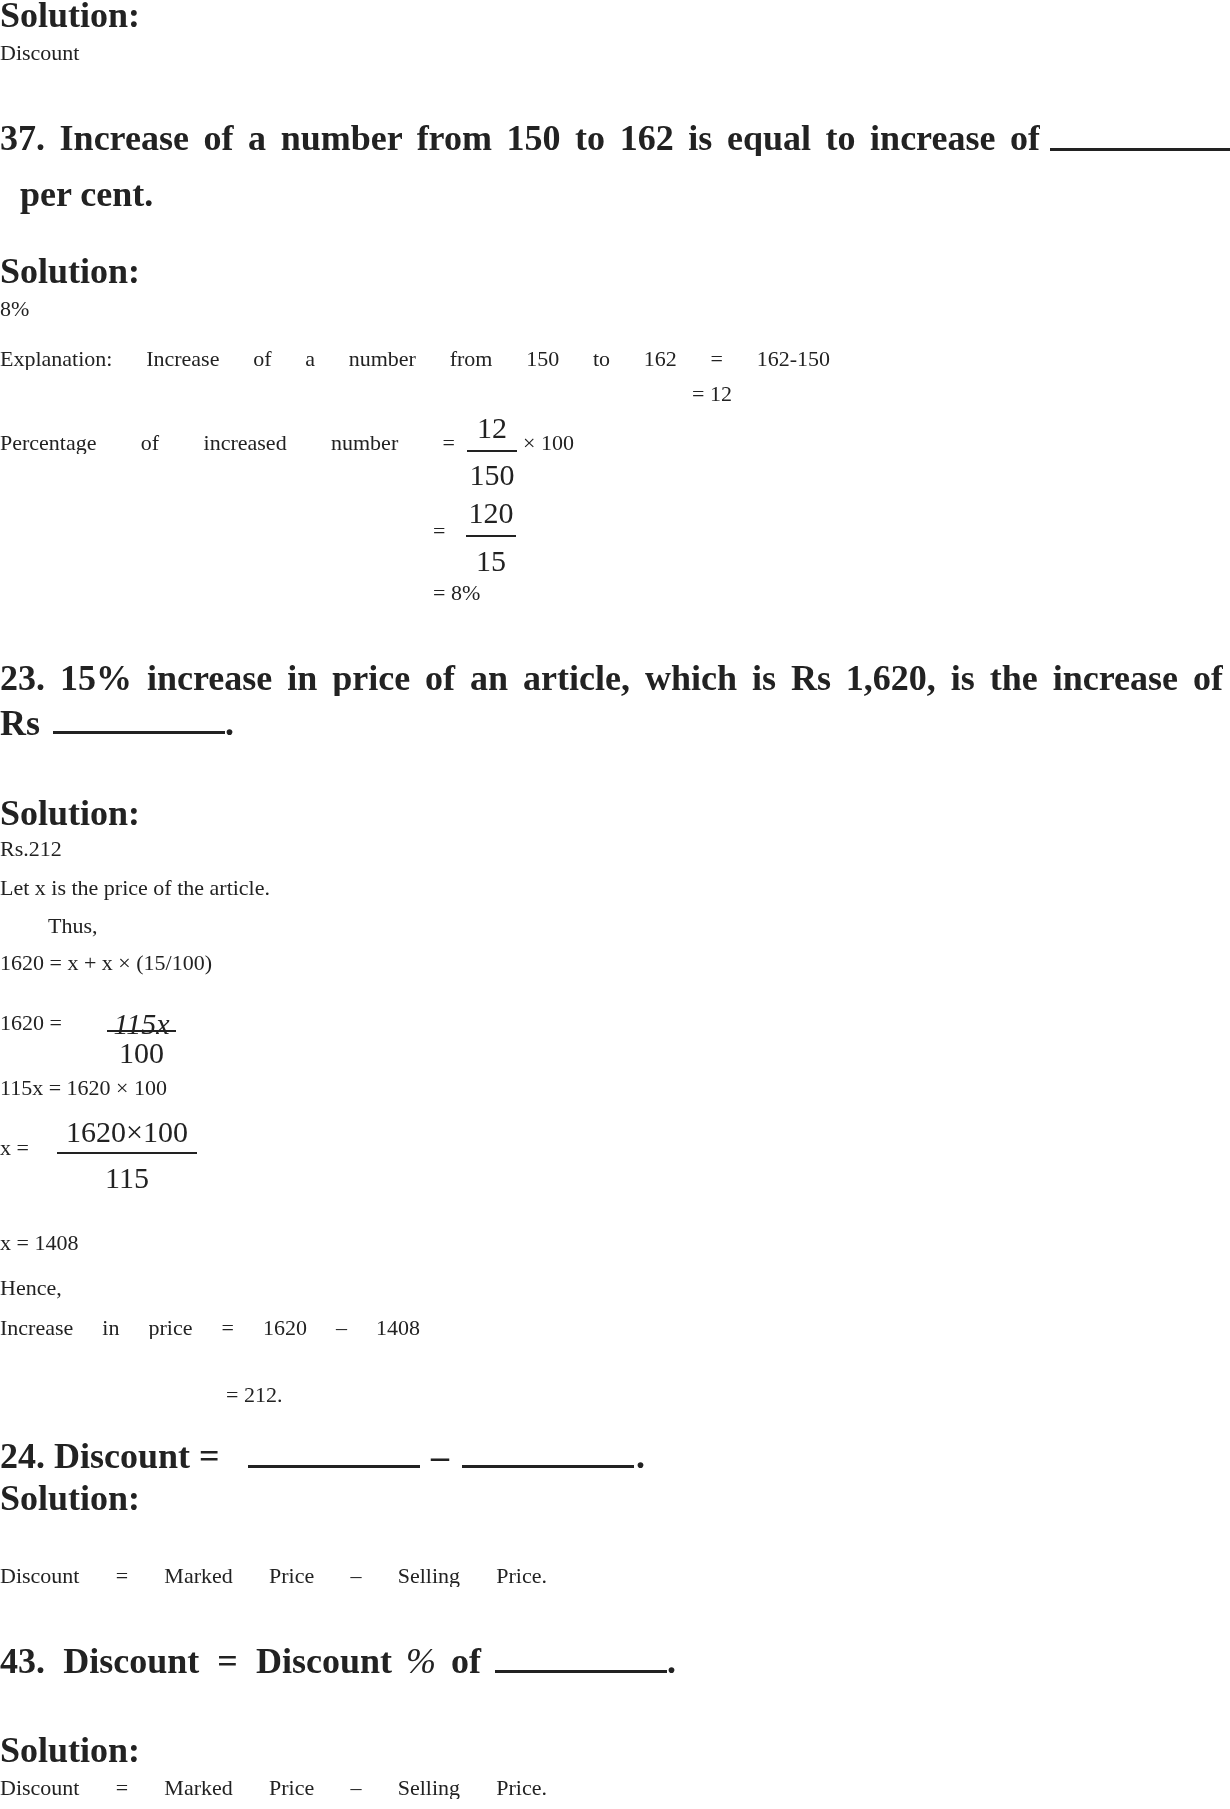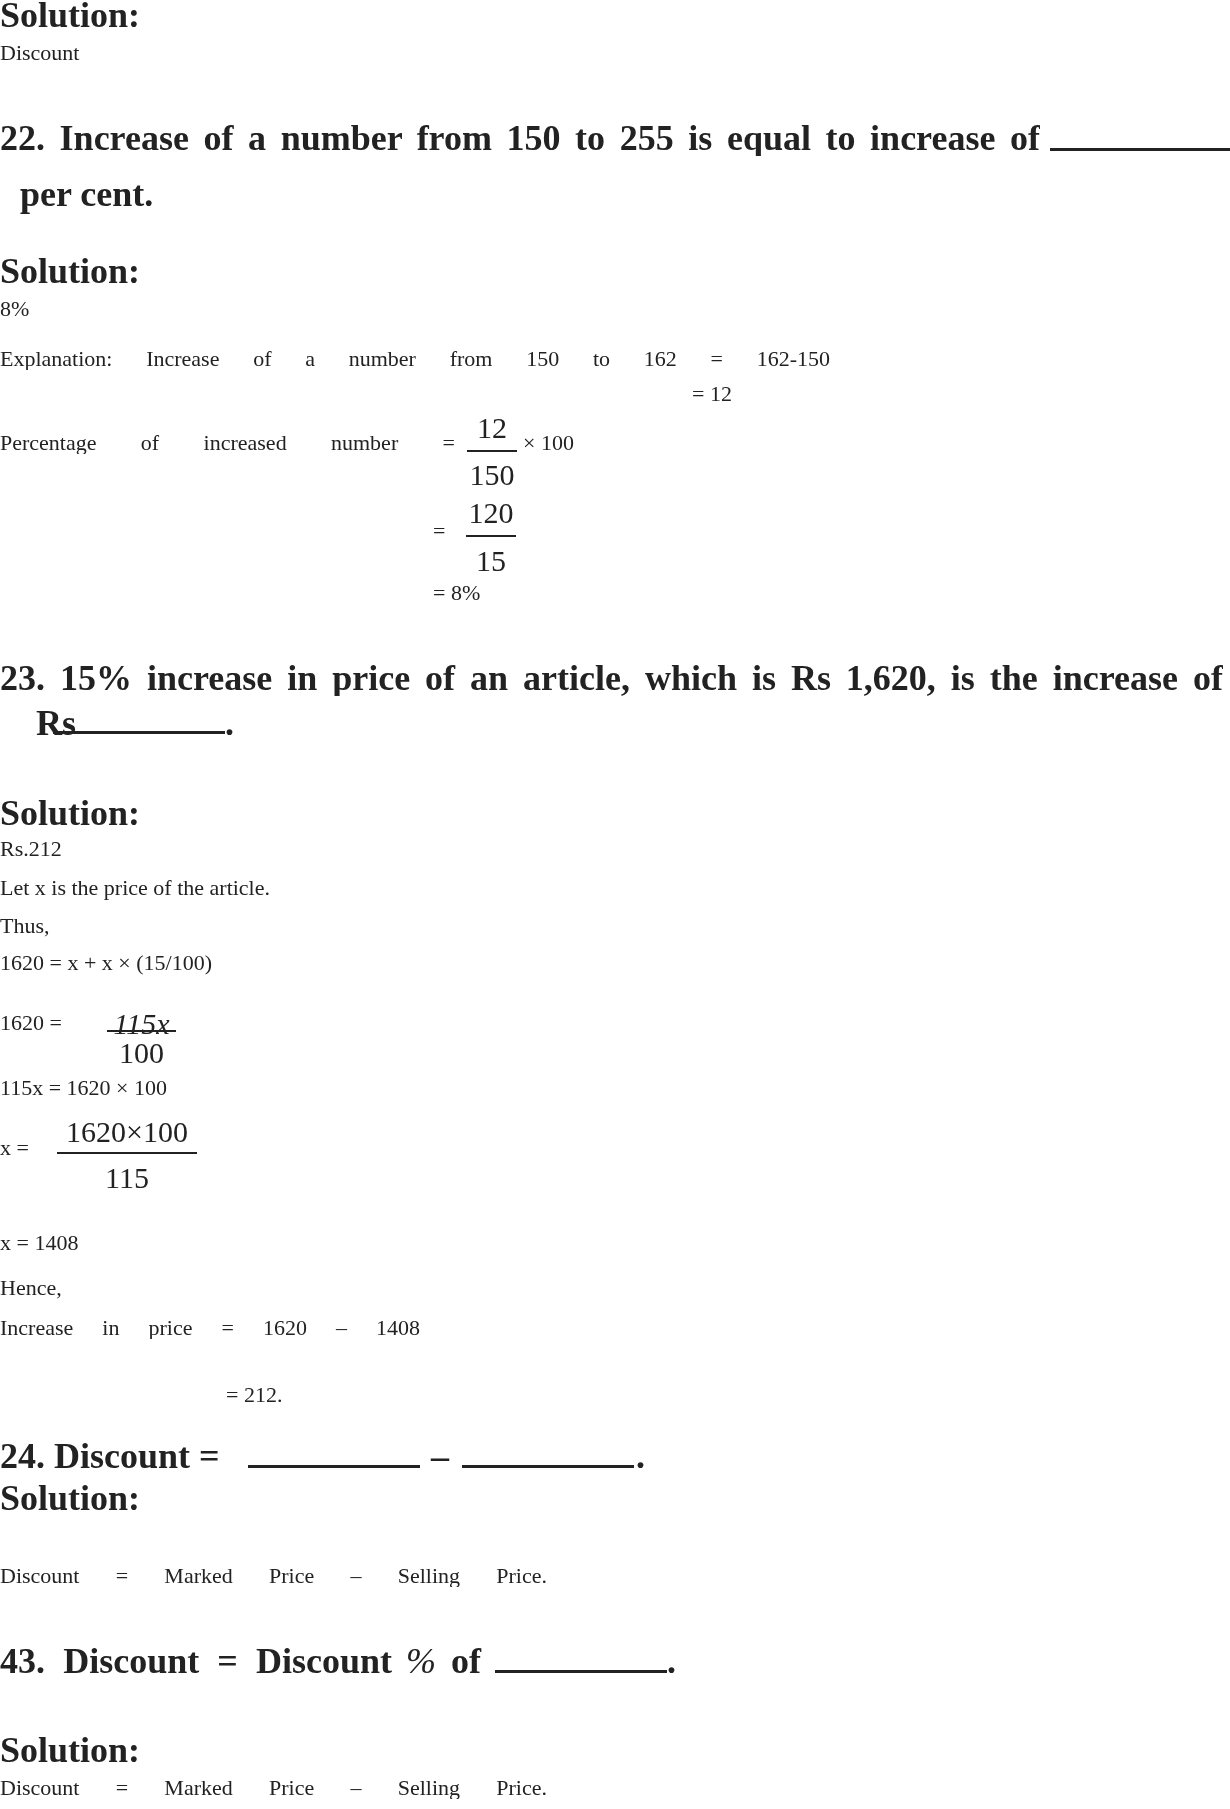--- a/index.html
+++ b/index.html
@@ -13,21 +13,21 @@
   .blank { position:absolute; height:3px; background:#222222; }
   .it { font-style:italic;margin-top:17px; }
   .pct-light { font-weight:normal; font-style:italic; }
 </style>
 </head>
 <body>
 
 <div class="ln b" style="left:0;top:-3px;">Solution:</div>
 <div class="ln r" style="left:0;top:42px;">Discount</div>
 
-<div class="ln b just" style="left:0;top:120px;width:1040px;">22. Increase of a number from 150 to 255 is equal to increase of</div>
+<div class="ln b just" style="left:0;top:120px;width:1040px;">37. Increase of a number from 150 to 162 is equal to increase of</div>
 <div class="blank" style="left:1050px;top:148px;width:180px;"></div>
 <div class="ln b" style="left:0;top:176px;margin-left:20px;">per cent.</div>
 
 <div class="ln b" style="left:0;top:253px;">Solution:</div>
 <div class="ln r" style="left:0;top:298px;">8%</div>
 <div class="ln r just" style="left:0;top:348px;width:830px;">Explanation: Increase of a number from 150 to 162 = 162-150</div>
 <div class="ln r" style="left:692px;top:375px;margin-top:8px;">= 12</div>
 
 <div class="ln r just" style="left:0;top:432px;width:455px;">Percentage of increased number =</div>
 <div class="num" style="left:467px;width:50px;top:413px;">12</div>
@@ -35,28 +35,28 @@
 <div class="num" style="left:467px;width:50px;top:460px;">150</div>
 <div class="ln r" style="left:523px;top:432px;">× 100</div>
 
 <div class="ln r" style="left:433px;top:520px;">=</div>
 <div class="num" style="left:466px;width:50px;top:498px;">120</div>
 <div class="bar" style="left:466px;top:535px;width:50px;"></div>
 <div class="num" style="left:466px;width:50px;top:546px;">15</div>
 <div class="ln r" style="left:433px;top:582px;">= 8%</div>
 
 <div class="ln b just" style="left:0;top:660px;width:1223px;">23. 15% increase in price of an article, which is Rs 1,620, is the increase of</div>
-<div class="ln b" style="left:0;top:705px;padding-left:36px;">Rs</div>
+<div class="ln b" style="left:0;top:705px;">Rs</div>
 <div class="blank" style="left:53px;top:731px;width:172px;"></div>
 <div class="ln b" style="left:225px;top:705px;">.</div>
 
 <div class="ln b" style="left:0;top:795px;">Solution:</div>
 <div class="ln r" style="left:0;top:838px;">Rs.212</div>
 <div class="ln r" style="left:0;top:877px;">Let x is the price of the article.</div>
-<div class="ln r" style="left:0;top:915px;">Thus,</div>
+<div class="ln r" style="left:0;top:915px;padding-left:48px;">Thus,</div>
 <div class="ln r" style="left:0;top:952px;">1620 = x + x × (15/100)</div>
 
 <div class="ln r" style="left:0;top:1012px;">1620 =</div>
 <div class="num it" style="left:107px;width:69px;top:992px;">115x</div>
 <div class="bar" style="left:107px;top:1030px;width:69px;"></div>
 <div class="num" style="left:107px;width:69px;top:1038px;">100</div>
 
 <div class="ln r" style="left:0;top:1077px;">115x = 1620 × 100</div>
 
 <div class="ln r" style="left:0;top:1137px;">x =</div>

